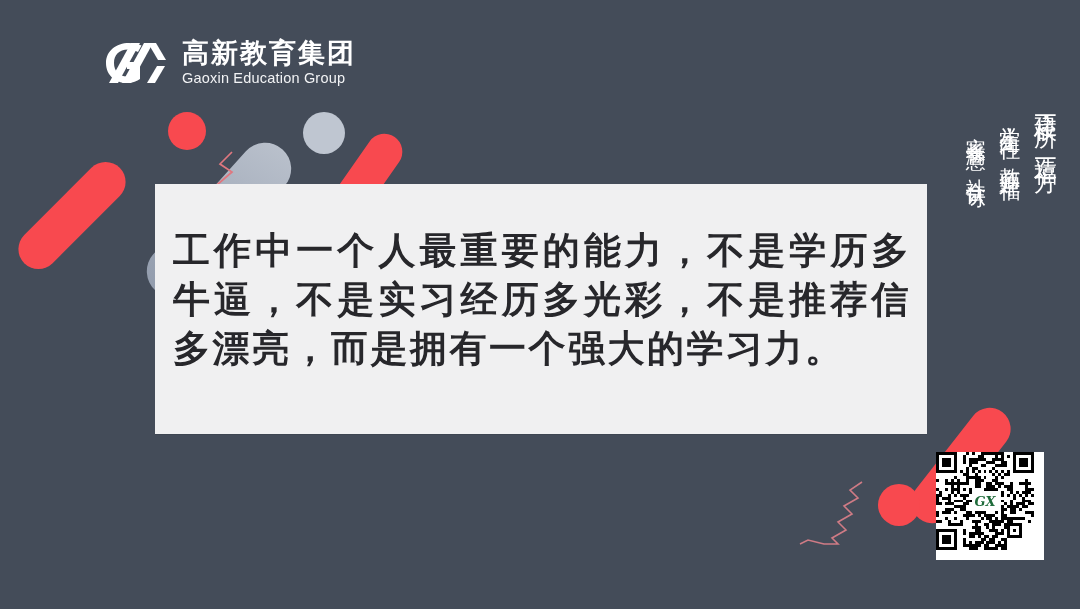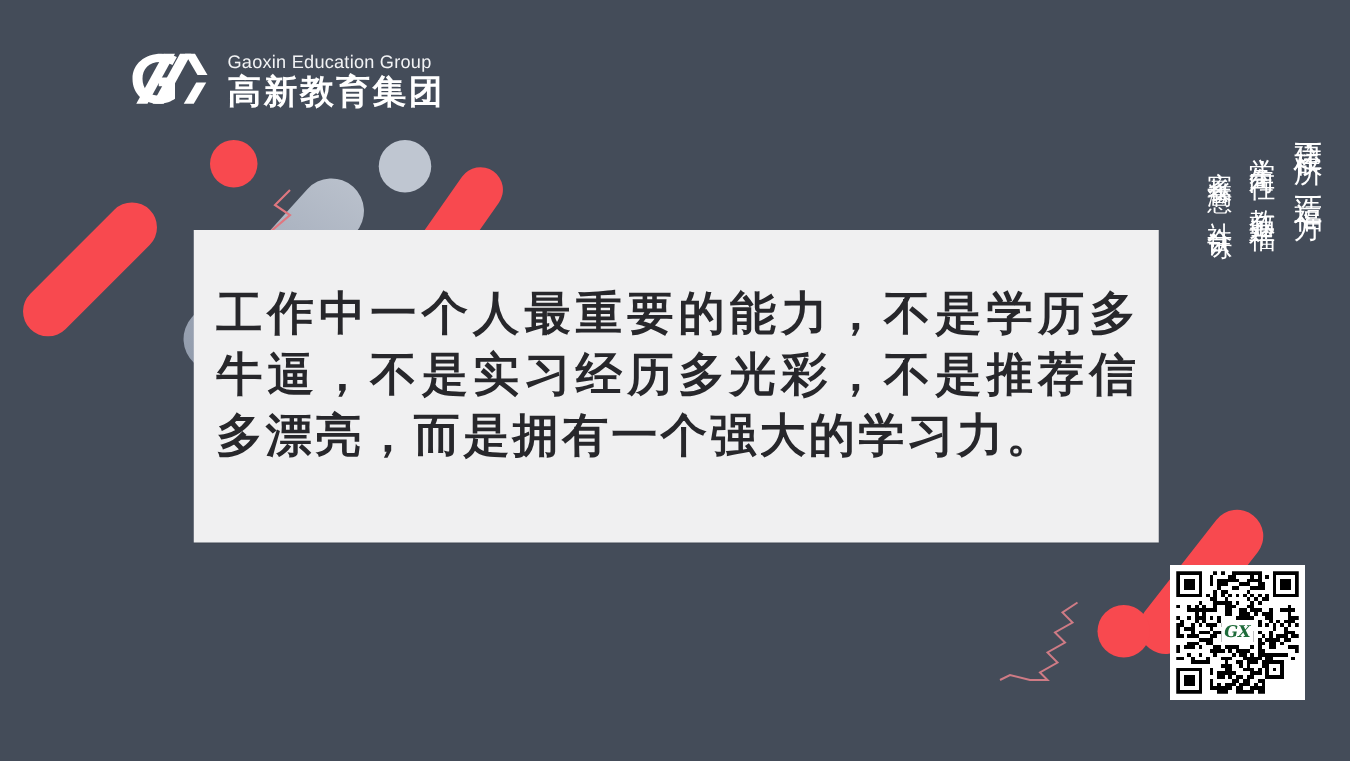--- a/index.html
+++ b/index.html
@@ -155,21 +155,20 @@
   #slogan-col-0 { font-size:23px; }
   #slogan-col-1 { font-size:21px; margin-top:14px; }
   #slogan-col-2 { font-size:20px; margin-top:26px; }
 
   
   #qr-block {
     position:absolute;
     left:936px; top:452px;
     width:108px; height:108px;
     background:#ffffff;
-    padding:5px;
   }
   #qr-canvas {
     width:98px; height:98px;
     position:relative;
     background:#ffffff;
   }
   #qr-logo {
     position:absolute;
     left:50%; top:50%;
     transform:translate(-50%,-50%);
@@ -194,22 +193,22 @@
     <div id="logo-mark">
       <svg viewBox="0 0 72 46" width="72" height="46" aria-hidden="true">
         <path d="M31 3 L40 3 L18 43 L9 43 Z" fill="#ffffff"></path>
         <path d="M44 3 L53 3 L31 43 L22 43 Z" fill="#ffffff"></path>
         <path d="M29 3 C16 3 6 11 6 23 C6 35 15 43 27 43 C33 43 37 41 40 39 L40 22 L27 22 L27 29 L33 29 L33 35 C31 36 29 36.5 27 36.5 C19 36.5 14 31 14 23 C14 15 19 9.5 28 9.5 C32 9.5 35 10.5 38 12 L41.5 5.5 C37.5 3.8 34 3 29 3 Z" fill="#ffffff"></path>
         <path d="M48 3 L56 3 L66 20 L58 20 Z" fill="#ffffff"></path>
         <path d="M57 26 L65 26 L55 43 L47 43 Z" fill="#ffffff"></path>
       </svg>
     </div>
     <div id="logo-text-wrap">
+      <div id="logo-cn">高新教育集团</div>
       <div id="logo-en">Gaoxin Education Group</div>
-      <div id="logo-cn">高新教育集团</div>
     </div>
   </div>
 
   <div class="capsule" id="cap-red-left"></div>
   <div class="circle" id="circ-red-top"></div>
   <div class="circle" id="circ-gray-top"></div>
   <div class="capsule" id="cap-red-top"></div>
   <div class="capsule" id="cap-gray"></div>
 
   <div class="zig" id="zig-top">

